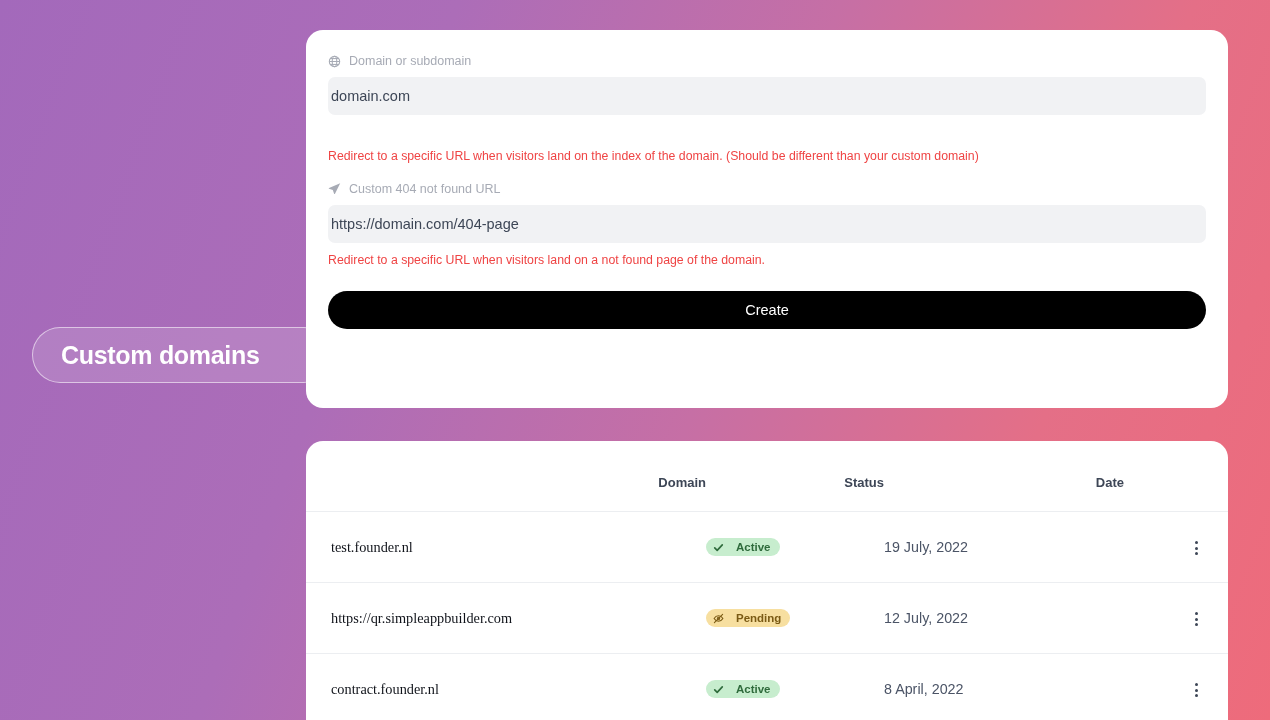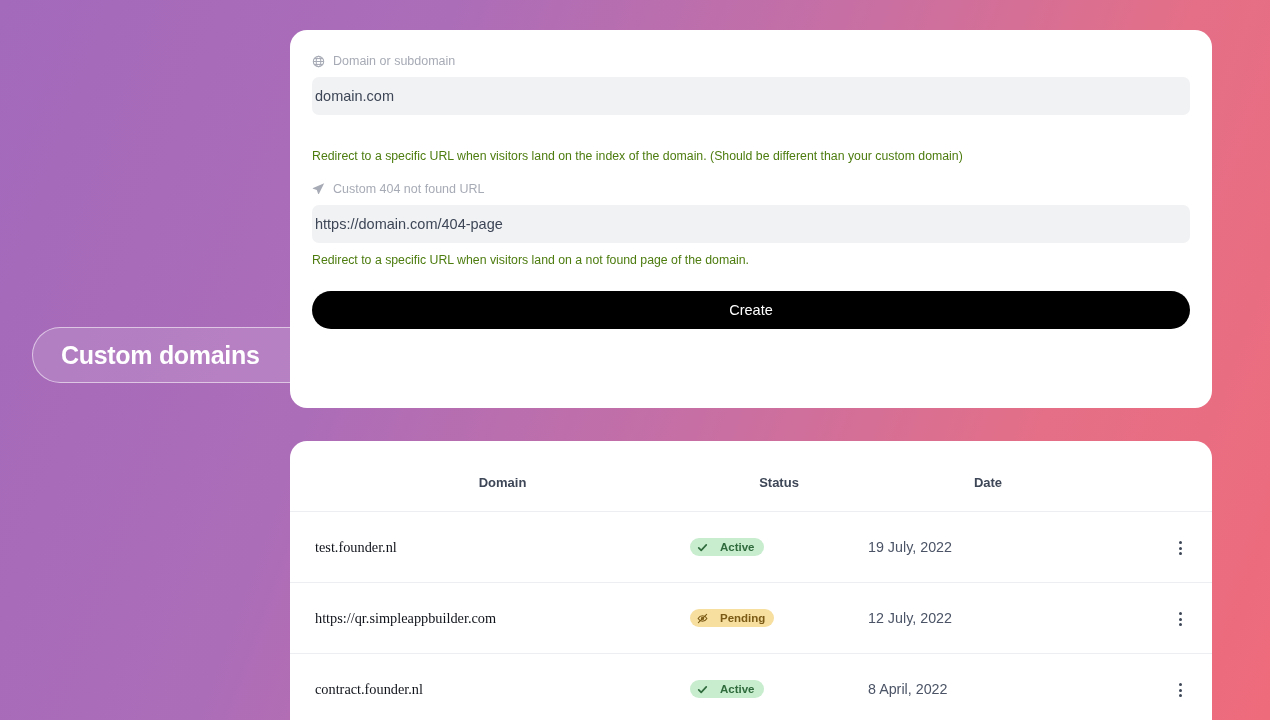--- a/index.html
+++ b/index.html
@@ -28,21 +28,21 @@
   .side-pill-text {
     color: #ffffff;
     font-size: 25px;
     font-weight: bold;
     letter-spacing: -0.3px;
   }
 
   
   .card {
     position: absolute;
-    left: 290px;
+    left: 306px;
     width: 922px;
     background: #ffffff;
     border-radius: 17px;
     z-index: 2;
   }
   .card-form { top: 30px; height: 378px; padding: 24px 22px 0 22px; }
   .card-table { top: 441px; height: 300px; overflow: hidden; }
 
   
   .field-label {
@@ -63,21 +63,21 @@
     border: none;
     border-radius: 7px;
     padding: 0 3px;
     font-family: "Liberation Sans", sans-serif;
     font-size: 14.5px;
     color: #3d4656;
     display: flex; align-items: center;
   }
   .help {
     margin-top: 9px;
-    color: #4d7c0f;
+    color: #ef4444;
     font-size: 12.3px;
     line-height: 1.35;
   }
   .gap-lg { height: 24px; }
   .gap-sm { height: 17px; }
 
   .create-btn {
     margin-top: 23px;
     width: 100%;
     height: 38px;
@@ -87,21 +87,21 @@
     border-radius: 19px;
     font-family: "Liberation Sans", sans-serif;
     font-size: 14.5px;
     cursor: pointer;
     display: flex; align-items: center; justify-content: center;
   }
 
   
   table { width: 100%; border-collapse: collapse; table-layout: fixed; }
   thead th {
-    text-align: center;
+    text-align: right;
     font-size: 13px;
     font-weight: bold;
     color: #3d4656;
     padding: 34px 0 21px 0;
     border-bottom: 1px solid #eceef1;
   }
   tbody td {
     padding: 26px 0;
     border-bottom: 1px solid #eceef1;
     font-size: 14.3px;

